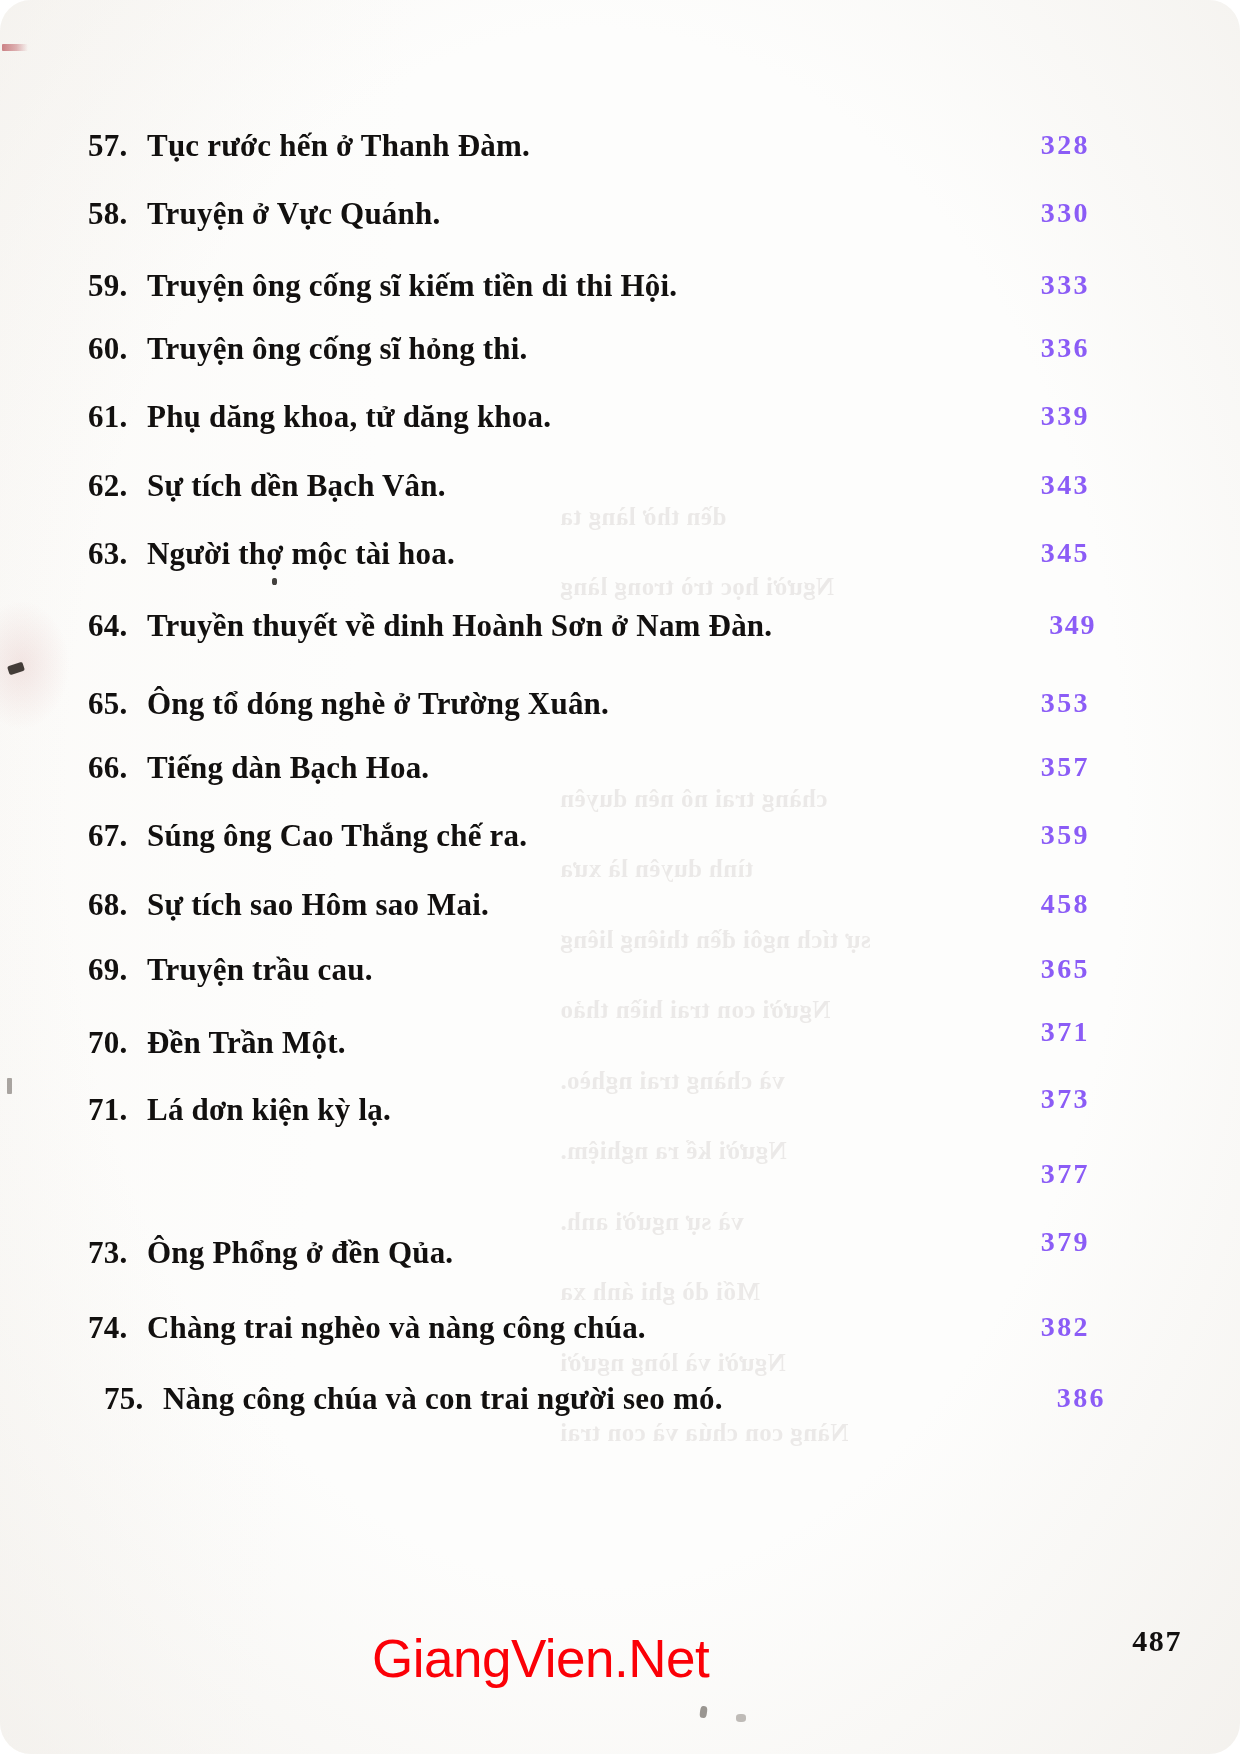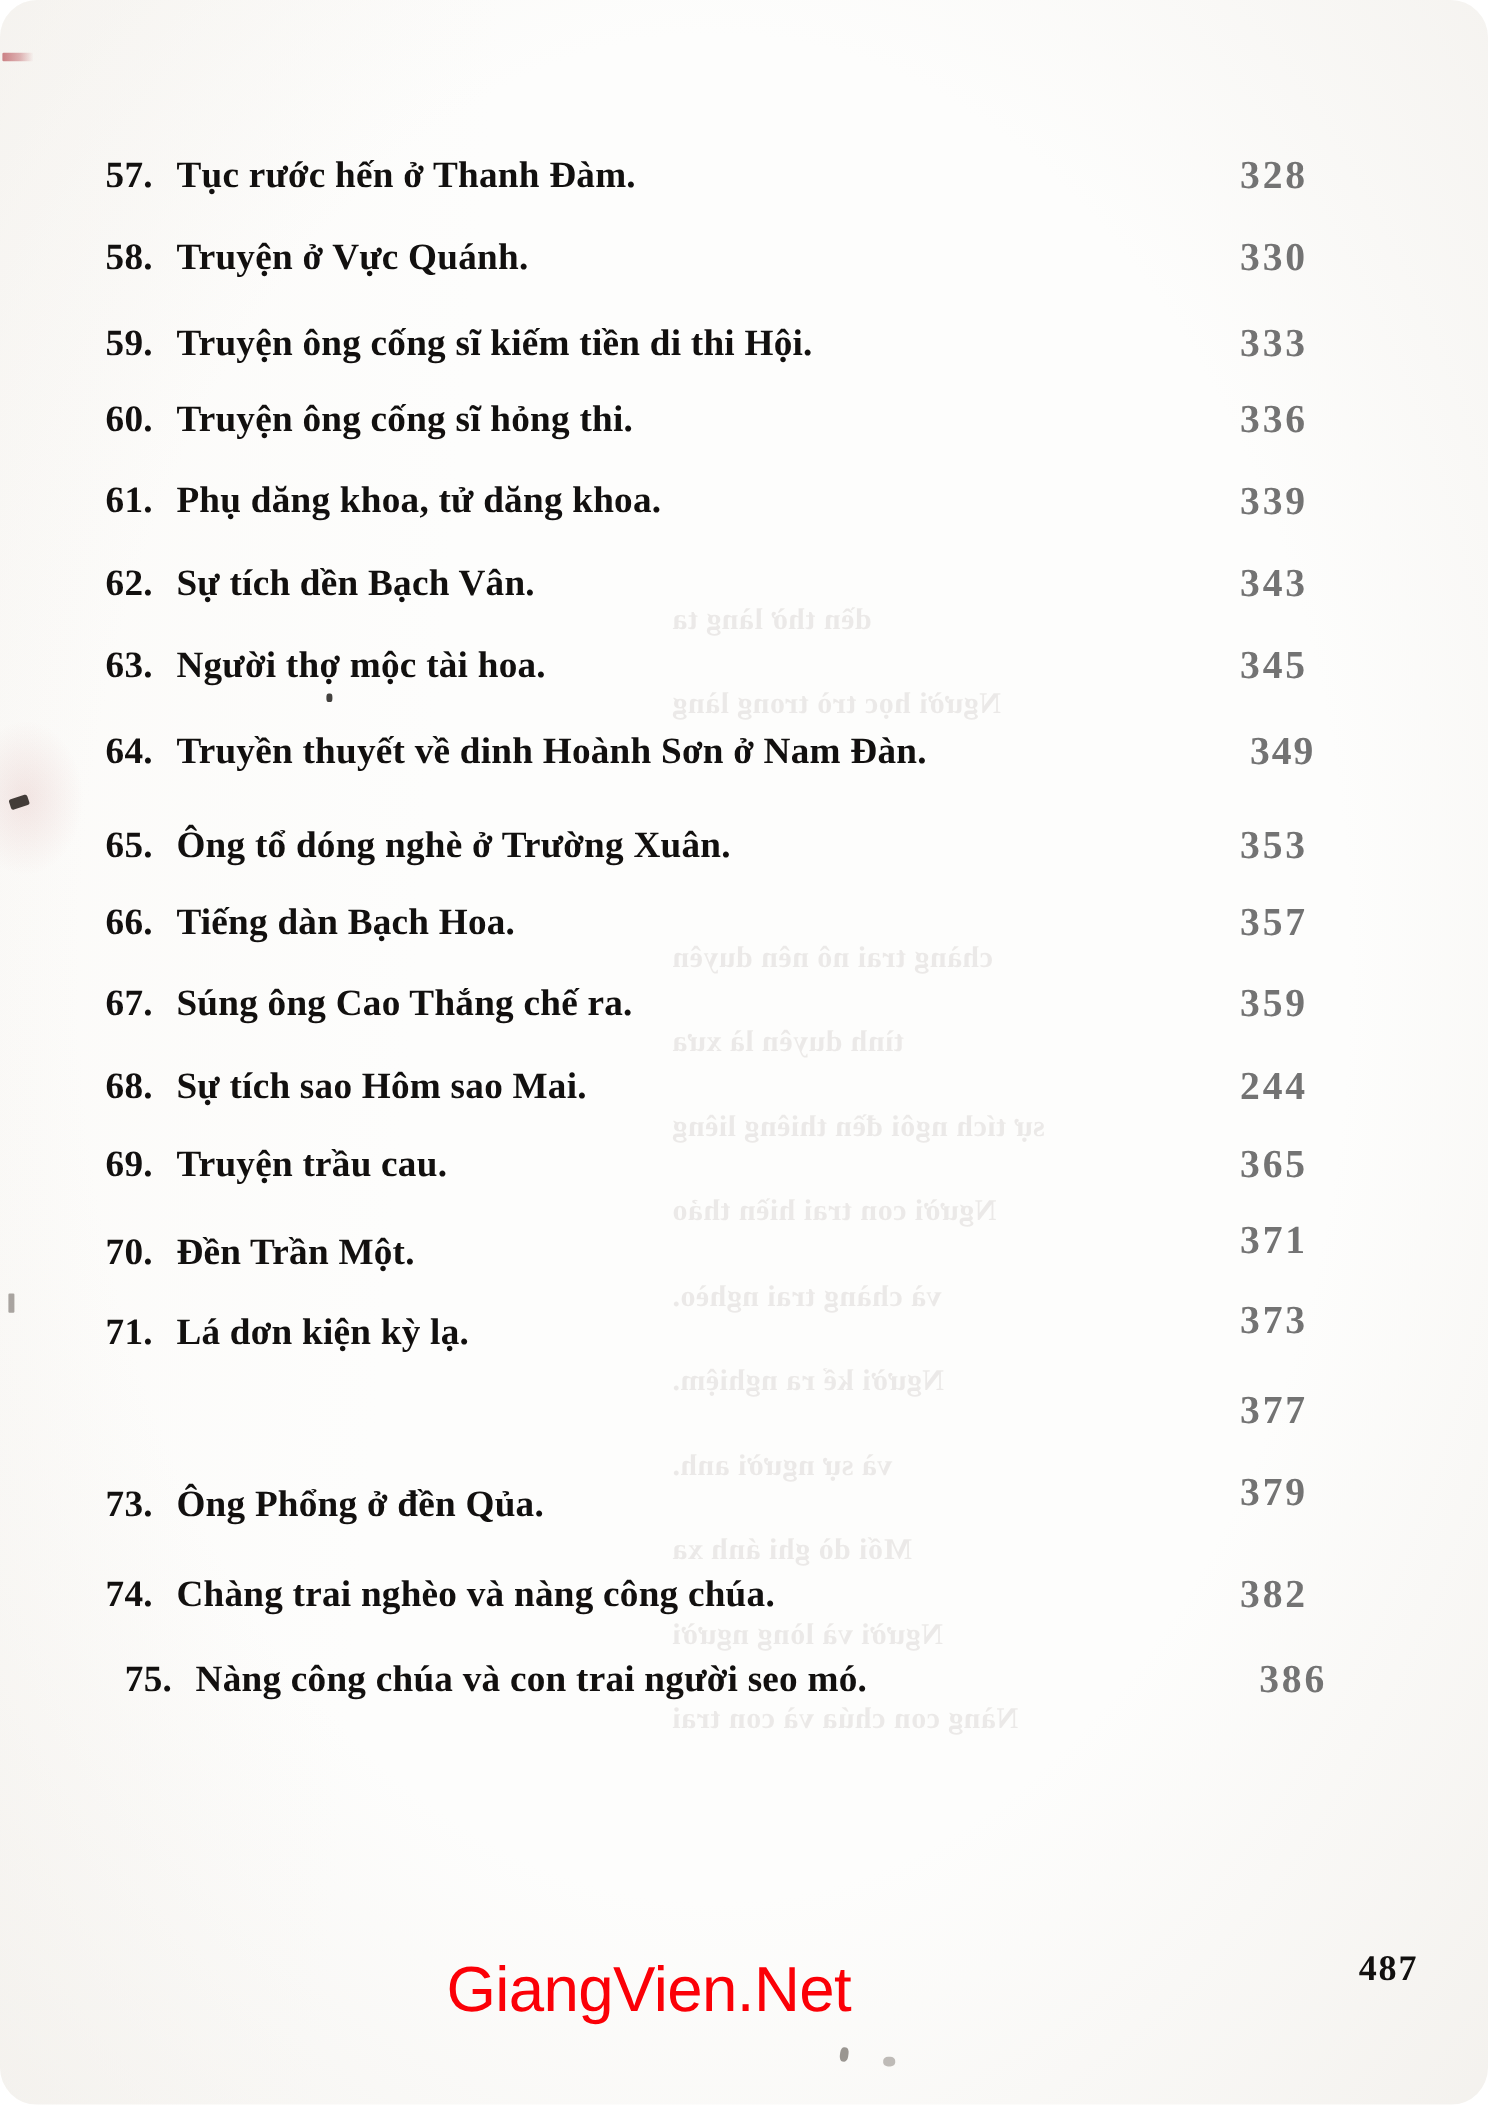--- a/index.html
+++ b/index.html
@@ -87,23 +87,23 @@
 
   .entry-title {
     display: inline-block;
     padding-left: 7px;
   }
 
   .entry-page {
     position: absolute;
     right: 58px;
     top: 1px;
-    font-size: 33px;
+    font-size: 28px;
     font-weight: bold;
-    color: #737373;
+    color: #8b5cf6;
     letter-spacing: 2.4px;
   }
 
   
   .entry.wide .entry-page {
     right: 52px;
     letter-spacing: 1.6px;
   }
 
   
@@ -262,21 +262,21 @@
       <div class="entry" style="top: 750px;">
         <div class="entry-text"><span class="entry-num">66.</span><span class="entry-title">Tiếng dàn Bạch Hoa.</span></div>
         <div class="entry-page">357</div>
       </div>
       <div class="entry" style="top: 818px;">
         <div class="entry-text"><span class="entry-num">67.</span><span class="entry-title">Súng ông Cao Thắng chế ra.</span></div>
         <div class="entry-page">359</div>
       </div>
       <div class="entry" style="top: 887px;">
         <div class="entry-text"><span class="entry-num">68.</span><span class="entry-title">Sự tích sao Hôm sao Mai.</span></div>
-        <div class="entry-page">244</div>
+        <div class="entry-page">458</div>
       </div>
       <div class="entry" style="top: 952px;">
         <div class="entry-text"><span class="entry-num">69.</span><span class="entry-title">Truyện trầu cau.</span></div>
         <div class="entry-page">365</div>
       </div>
       <div class="entry raise" style="top: 1025px;">
         <div class="entry-text"><span class="entry-num">70.</span><span class="entry-title">Đền Trần Một.</span></div>
         <div class="entry-page">371</div>
       </div>
       <div class="entry raise" style="top: 1092px;">

